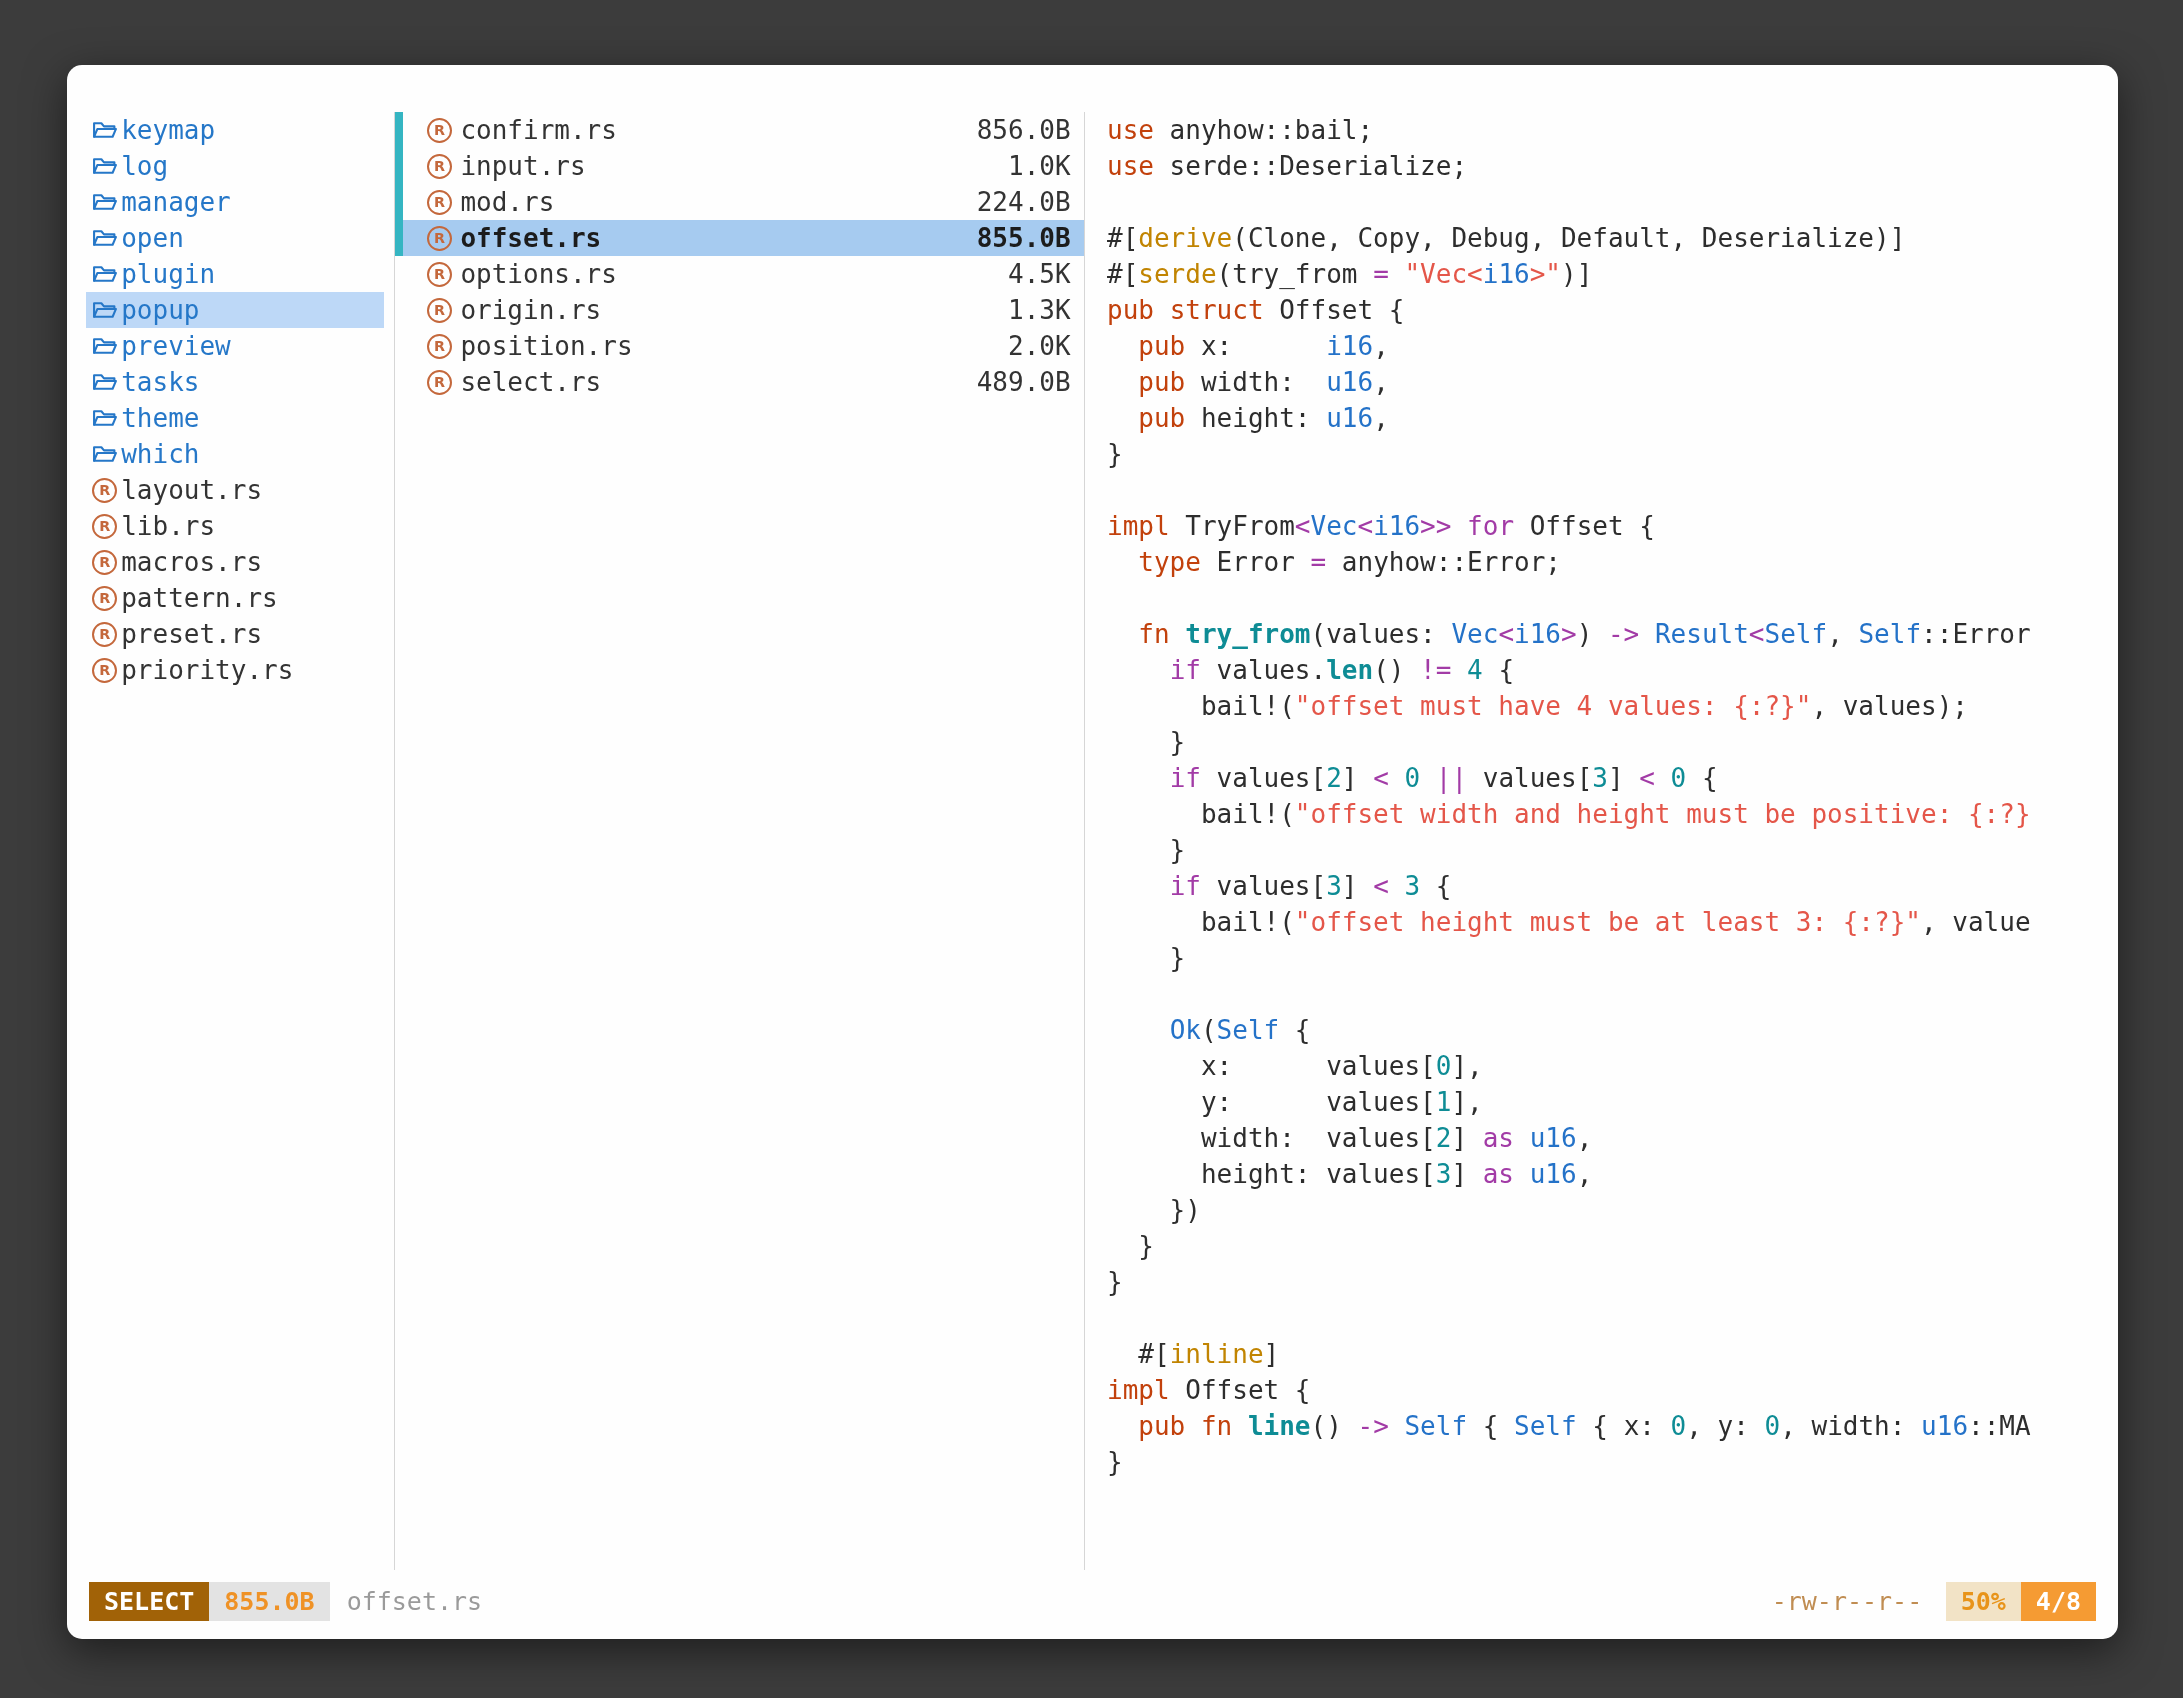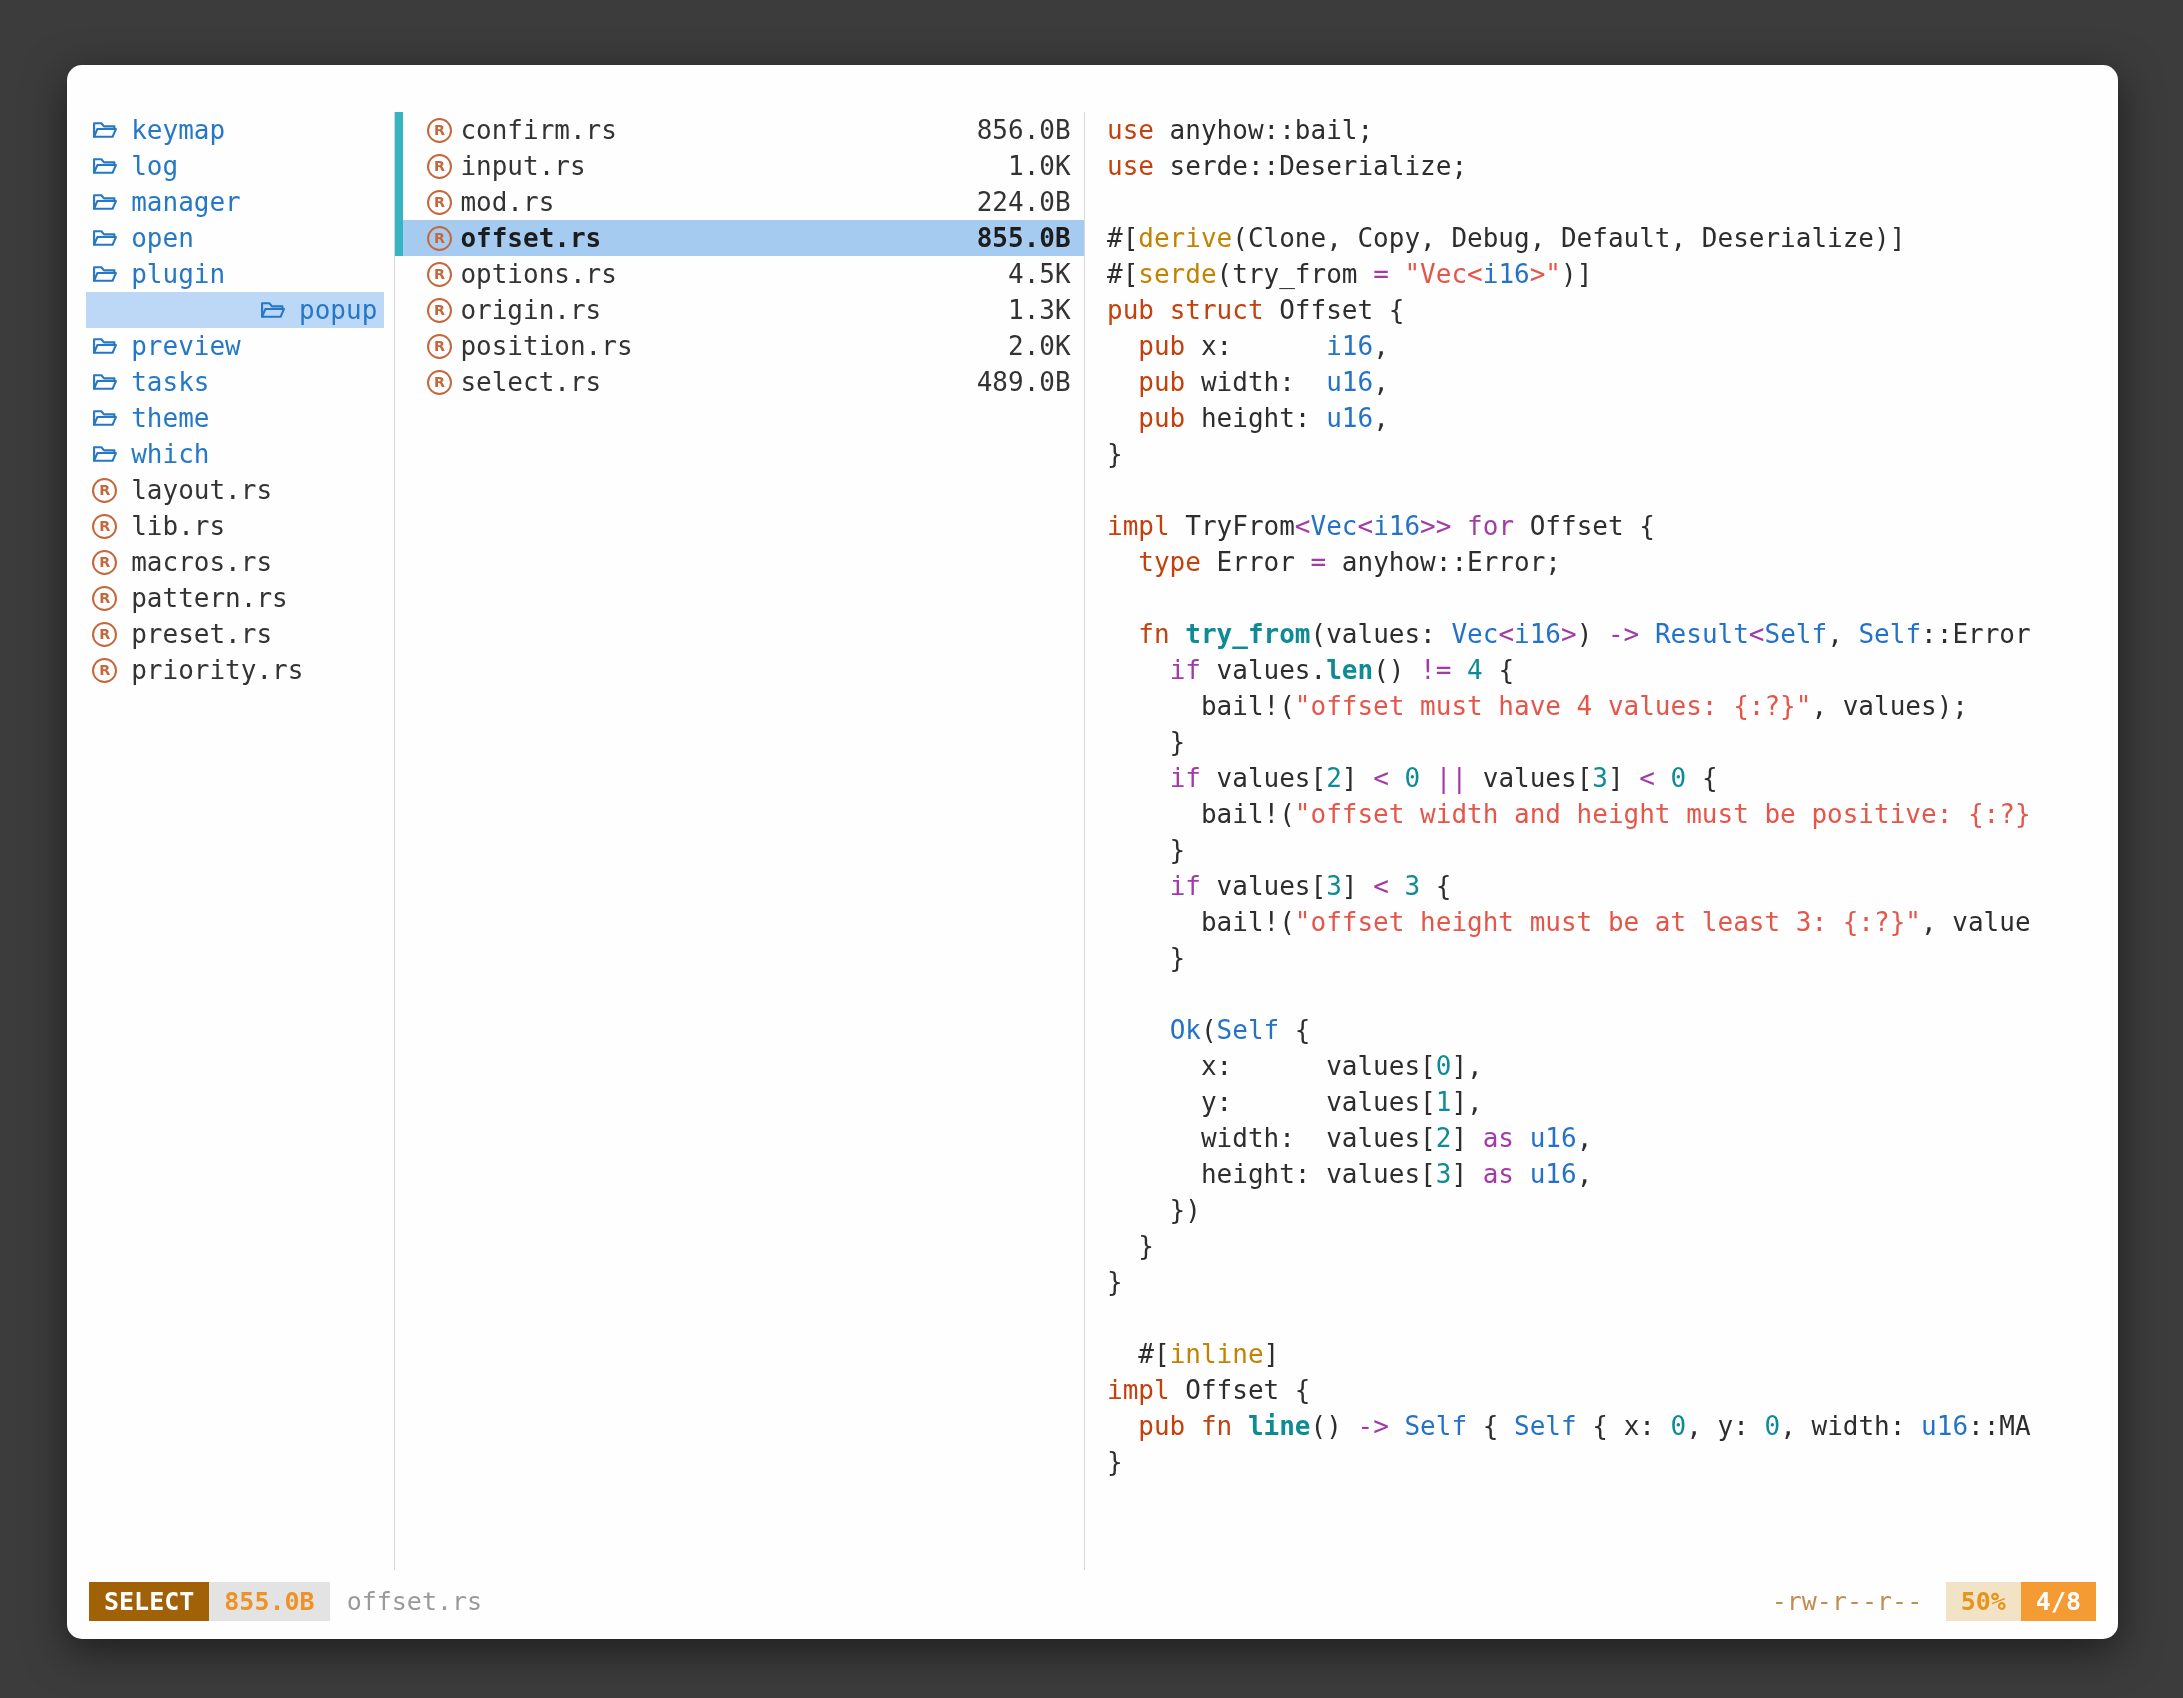--- a/index.html
+++ b/index.html
@@ -29,22 +29,22 @@
     overflow:hidden;
   }
   .pane-mid{
     width:690px;box-sizing:border-box;
     border-right:1.7px solid #d6d6d6;
     position:relative;overflow:hidden;
   }
   .pane-right{flex:1;padding-left:22px;overflow:hidden;}
 
   
-  .frow{height:36px;display:flex;align-items:center;gap:14px;padding:0 6.7px;font-size:26px;white-space:nowrap;}
-  .frow.sel-left{background:#bdd8f7;justify-content:flex-end;}
+  .frow{height:36px;display:flex;align-items:center;gap:4px;padding:0 6.7px;font-size:26px;white-space:nowrap;}
+  .frow.sel-left{background:#bdd8f7;}
   .flabel.dir{color:#2577c8;}
   .flabel.file{color:#333333;text-align:right;}
 
   .mrow{height:36px;display:flex;align-items:center;gap:8.4px;padding:0 13.4px 0 32px;font-size:26px;position:relative;white-space:nowrap;color:#333;}
   .mrow .size{margin-left:auto;}
   .mrow.marked::before{content:"";position:absolute;left:0;top:0;bottom:0;width:7.6px;background:#35b5c2;}
   .mrow.sel-mid{background:#a6cbf0;font-weight:bold;color:#1c1c1c;}
 
   .icon{display:inline-flex;width:25px;height:25px;align-items:center;justify-content:center;flex:0 0 25px;}
   .icon svg{display:block;}

